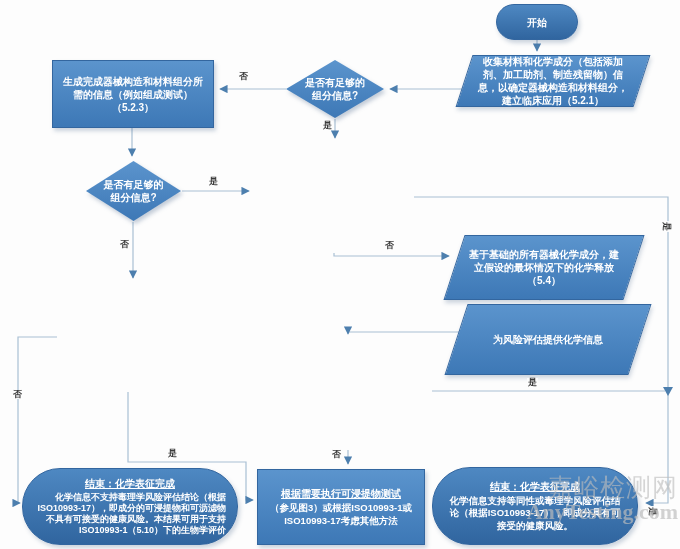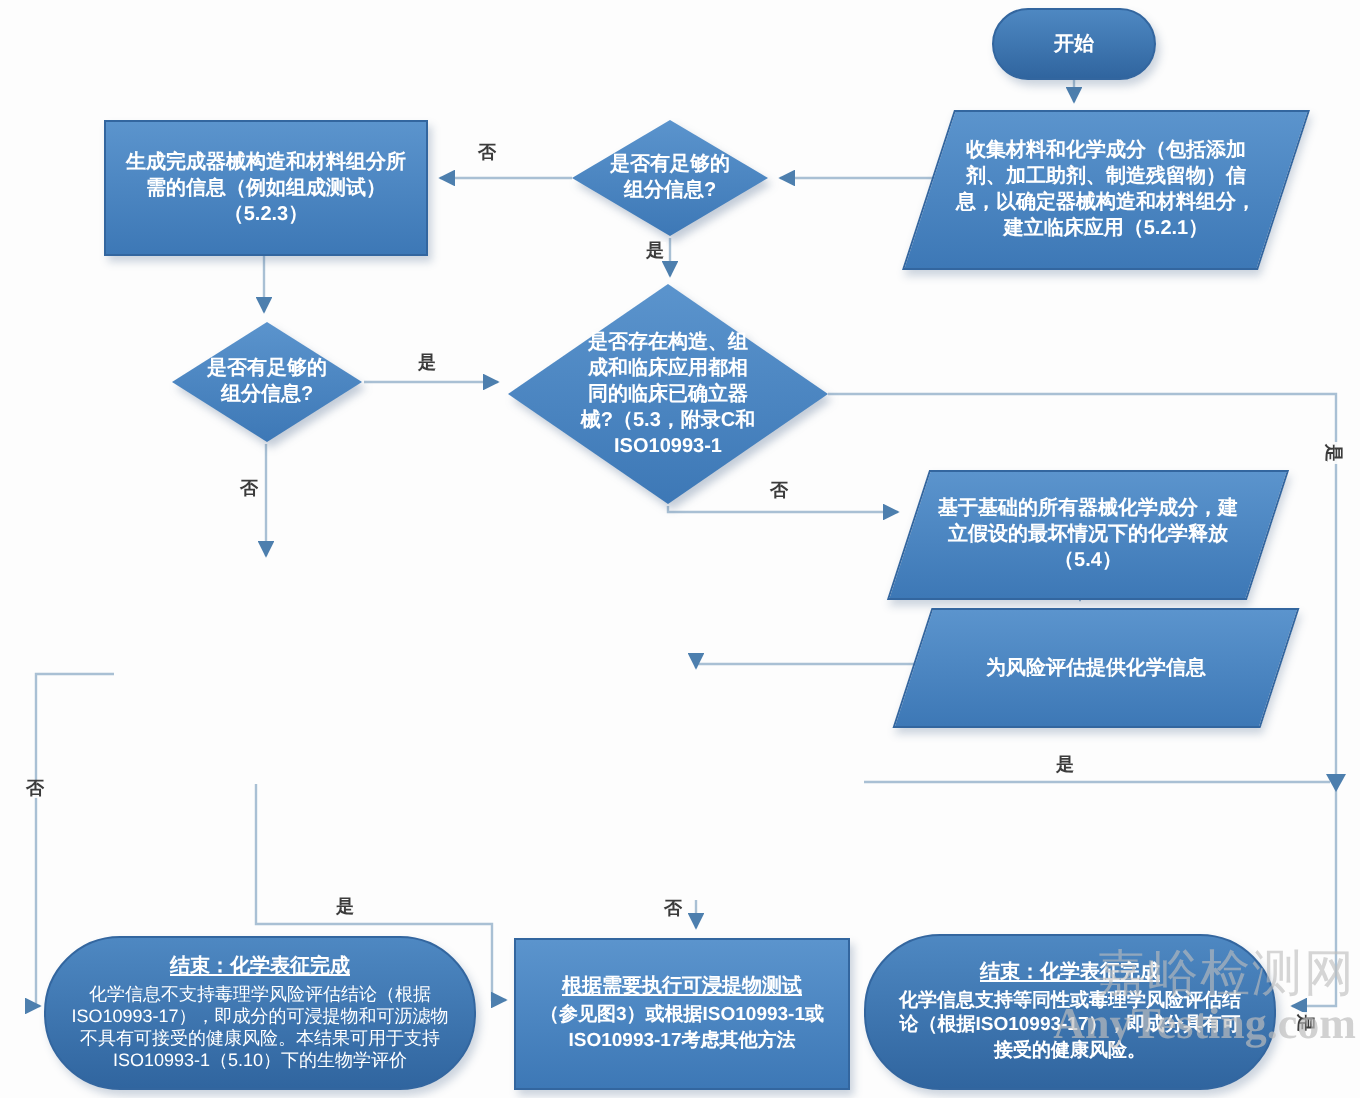--- a/index.html
+++ b/index.html
@@ -14,21 +14,21 @@
   .diamond{filter:drop-shadow(2px 3px 2px rgba(60,90,130,.3));}
   .diamond .bg{clip-path:polygon(50% 0,100% 50%,50% 100%,0 50%);border:none;box-shadow:none;}
 
   .para .bg{left:12px;right:12px;transform:skewX(-18deg);}
 
   .stadium .bg{border-radius:38px;background:linear-gradient(180deg,var(--stadium_fill_light,#4e88c2),var(--stadium_fill_dark,#30659f));}
   .start .bg{border-radius:18px;}
   .start .txt{font-size:10px;}
 
   .title{display:block;text-decoration:underline;font-weight:bold;font-size:10px;margin-bottom:2px;}
-  .body9{font-weight:normal;font-size:9px;line-height:1.25;}
+  .body9{font-weight:bold;font-size:9px;line-height:1.25;text-align:right;}
   .body95{font-weight:bold;font-size:9.5px;line-height:1.3;}
 
   .elabel{position:absolute;z-index:3;font-size:9px;font-weight:bold;color:var(--edge_label_text,#3c3c3c);background:rgba(253,253,253,.9);padding:0 1px;line-height:1;}
   .rot{transform:rotate(90deg);}
 
   .wm{position:absolute;left:486px;top:475px;width:192px;z-index:4;text-align:right;pointer-events:none;}
   .wm .l1{display:block;font-size:25px;font-weight:normal;letter-spacing:1px;line-height:1.0;color:var(--watermark_color,#bdbdbd);opacity:.62;}
   .wm .l2{display:block;font-size:22px;font-weight:bold;line-height:1.05;color:var(--watermark_color,#bdbdbd);opacity:.68;font-family:"Liberation Serif",serif;}
 </style>
 </head>
@@ -60,51 +60,47 @@
       <path d="M128 392 V462 H246 V500 H253" marker-end="url(#arr)"></path>
     </g>
     <polygon points="663,387 673,387 668,396" fill="var(--arrow_color,#4d7fae)"></polygon>
   </svg>
 
   <div class="node stadium start" style="left:496px;top:4px;width:82px;height:36px">
     <div class="bg"></div>
     <div class="txt">开始</div>
   </div>
 
-  <div class="node para" style="left:452px;top:55px;width:202px;height:80px">
+  <div class="node para" style="left:452px;top:55px;width:202px;height:52px">
     <div class="bg"></div>
     <div class="txt" style="padding:0 24px">收集材料和化学成分（包括添加剂、加工助剂、制造残留物）信息，以确定器械构造和材料组分，建立临床应用（5.2.1）</div>
   </div>
 
   <div class="node diamond" style="left:286px;top:60px;width:98px;height:58px">
     <div class="bg"></div>
     <div class="txt" style="padding:0 16px">是否有足够的组分信息?</div>
   </div>
 
   <div class="node" style="left:52px;top:60px;width:162px;height:68px">
     <div class="bg"></div>
     <div class="txt" style="padding:0 8px">生成完成器械构造和材料组分所需的信息（例如组成测试）（5.2.3）</div>
   </div>
 
   <div class="node diamond" style="left:86px;top:161px;width:95px;height:60px">
     <div class="bg"></div>
     <div class="txt" style="padding:0 15px">是否有足够的组分信息?</div>
   </div>
 
-  <div class="node diamond" style="left:254px;top:142px;width:160px;height:110px">
-    <div class="bg"></div>
-    <div class="txt" style="padding:0 36px">是否存在构造、组成和临床应用都相同的临床已确立器械?（5.3，附录C和ISO10993-1</div>
-  </div>
 
   <div class="node para" style="left:442px;top:235px;width:204px;height:65px">
     <div class="bg"></div>
     <div class="txt" style="padding:0 26px">基于基础的所有器械化学成分，建立假设的最坏情况下的化学释放（5.4）</div>
   </div>
 
-  <div class="node para" style="left:444px;top:304px;width:208px;height:60px">
+  <div class="node para" style="left:444px;top:304px;width:208px;height:71px">
     <div class="bg"></div>
     <div class="txt" style="padding:0 26px">为风险评估提供化学信息</div>
   </div>
 
 
 
   <div class="node stadium" style="left:22px;top:468px;width:216px;height:77px">
     <div class="bg"></div>
     <div class="txt" style="padding:2px 12px">
       <span class="title">结束：化学表征完成</span>

